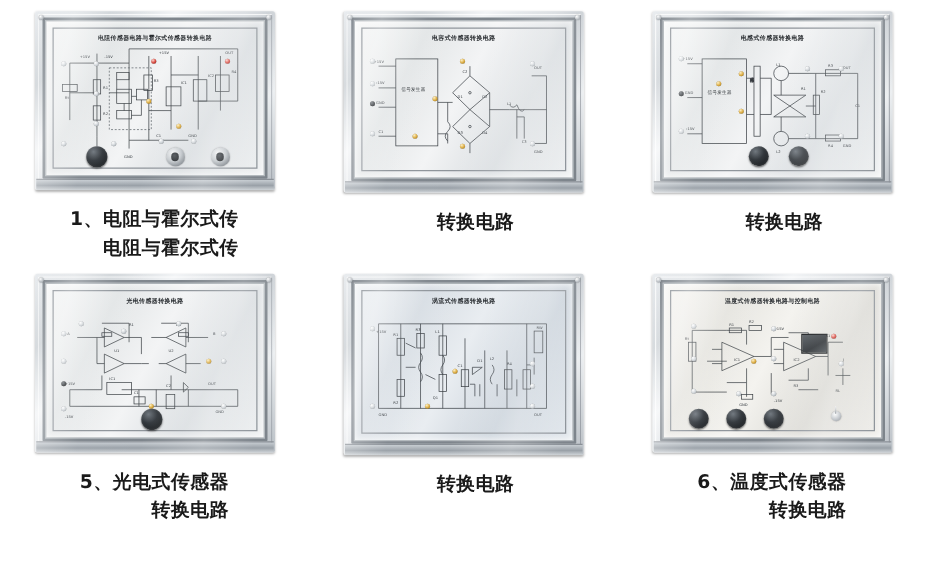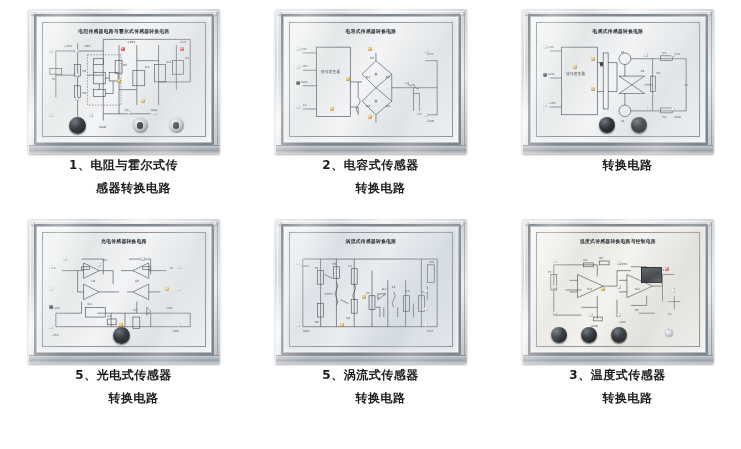--- a/index.html
+++ b/index.html
@@ -195,24 +195,24 @@
     content: "";
     position: absolute;
     left: 42%; top: -45%;
     width: 1.6px; height: 6px;
     background: linear-gradient(180deg, #f0f2f3, #8d9399);
     border-radius: 1px;
   }
 
   
   .caption {
-    margin-top: 0;
-    text-align: center;
+    margin-top: 12px;
+    text-align: right;
     color: #1a1a1a;
-    font-size: 12px;
+    font-size: 15px;
     line-height: 23px;
     font-weight: 700;
     letter-spacing: 0.5px;
     font-family: "DejaVu Sans", "Liberation Sans", sans-serif;
   }
   .caption .ln { display: block; white-space: nowrap; }
   .caption .ln2 { padding-left: 20px; }
 </style>
 </head>
 <body>
@@ -286,21 +286,21 @@
       <div class="case-bevel"></div>
       <div class="corner-screw cs-tl"></div>
       <div class="corner-screw cs-tr"></div>
       <div class="corner-screw cs-bl"></div>
       <div class="corner-screw cs-br"></div>
       <div class="base-lip"></div>
       <div class="gloss"></div>
     </div>
     <div class="caption">
       <span class="ln">1、电阻与霍尔式传</span>
-      <span class="ln ln2">感器转换电路</span>
+      <span class="ln ln2">电阻与霍尔式传</span>
     </div>
   </div>
 
   <div class="cell">
     <div class="panel-photo">
       <div class="case-inner"></div>
       <div class="faceplate">
         <div class="plate-frame"></div>
         <div class="panel-title">电容式传感器转换电路</div>
         <div class="circuit">
@@ -351,21 +351,20 @@
       </div>
       <div class="case-bevel"></div>
       <div class="corner-screw cs-tl"></div>
       <div class="corner-screw cs-tr"></div>
       <div class="corner-screw cs-bl"></div>
       <div class="corner-screw cs-br"></div>
       <div class="base-lip"></div>
       <div class="gloss"></div>
     </div>
     <div class="caption">
-      <span class="ln">2、电容式传感器</span>
       <span class="ln ln2">转换电路</span>
     </div>
   </div>
 
   <div class="cell">
     <div class="panel-photo">
       <div class="case-inner"></div>
       <div class="faceplate">
         <div class="plate-frame"></div>
         <div class="panel-title">电感式传感器转换电路</div>
@@ -560,21 +559,20 @@
       </div>
       <div class="case-bevel"></div>
       <div class="corner-screw cs-tl"></div>
       <div class="corner-screw cs-tr"></div>
       <div class="corner-screw cs-bl"></div>
       <div class="corner-screw cs-br"></div>
       <div class="base-lip"></div>
       <div class="gloss"></div>
     </div>
     <div class="caption">
-      <span class="ln">5、涡流式传感器</span>
       <span class="ln ln2">转换电路</span>
     </div>
   </div>
 
   <div class="cell">
     <div class="panel-photo">
       <div class="case-inner"></div>
       <div class="faceplate tint-warm">
         <div class="plate-frame"></div>
         <div class="panel-title">温度式传感器转换电路与控制电路</div>
@@ -632,18 +630,18 @@
       </div>
       <div class="case-bevel"></div>
       <div class="corner-screw cs-tl"></div>
       <div class="corner-screw cs-tr"></div>
       <div class="corner-screw cs-bl"></div>
       <div class="corner-screw cs-br"></div>
       <div class="base-lip"></div>
       <div class="gloss"></div>
     </div>
     <div class="caption">
-      <span class="ln">3、温度式传感器</span>
+      <span class="ln">6、温度式传感器</span>
       <span class="ln ln2">转换电路</span>
     </div>
   </div>
 
 </div>
 
 </body></html>

